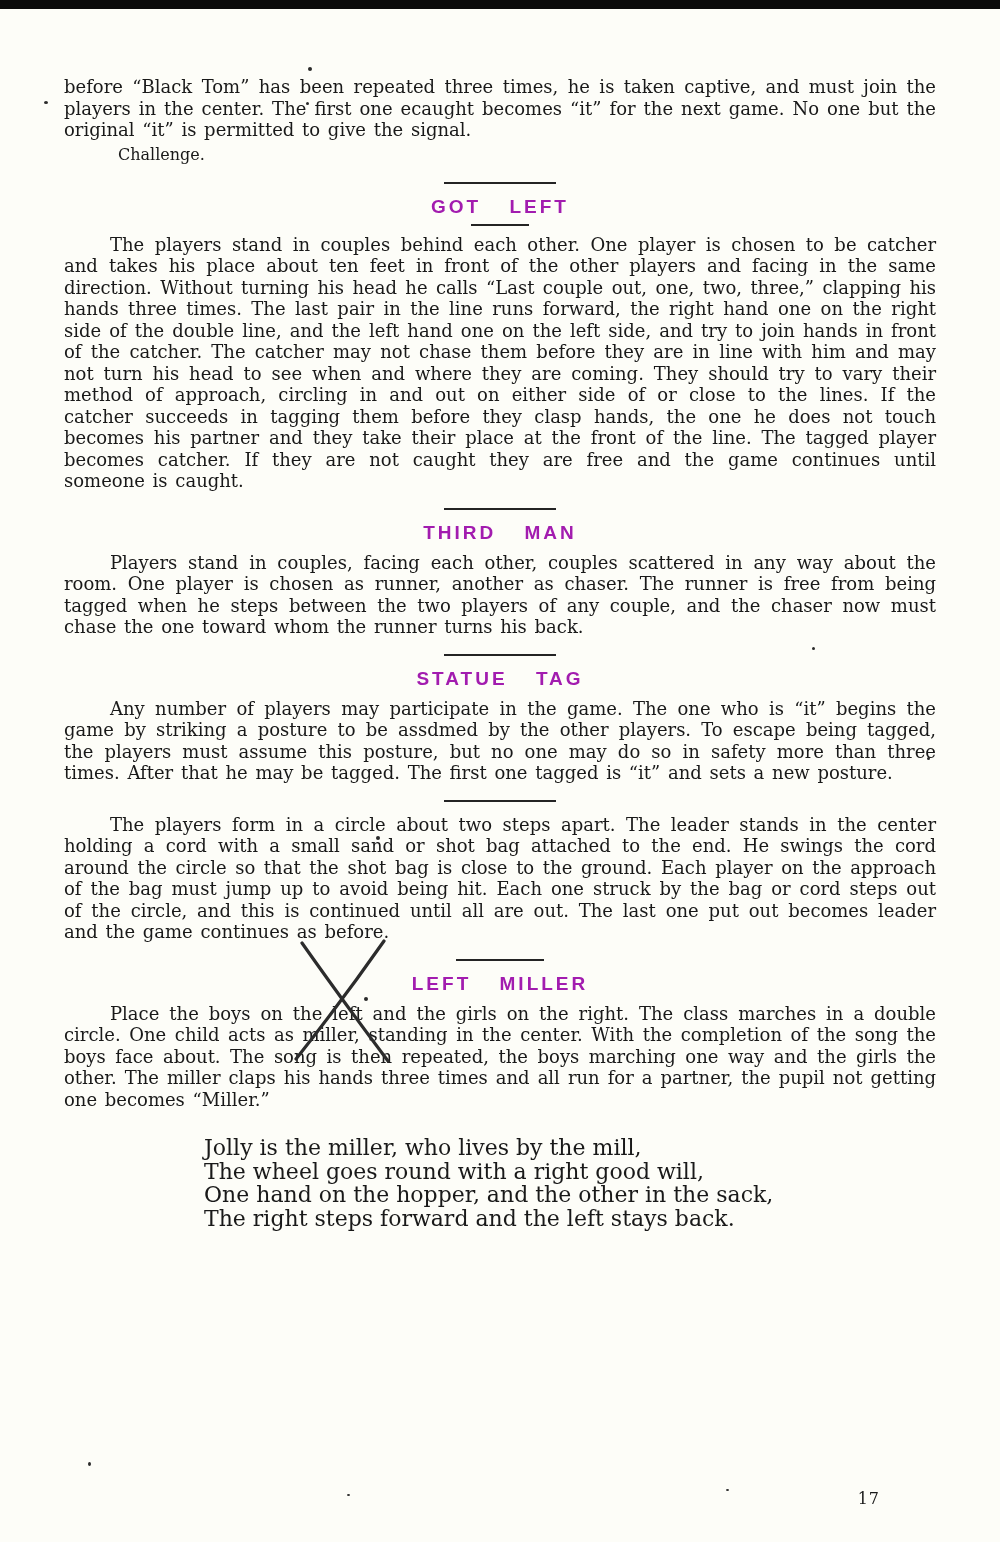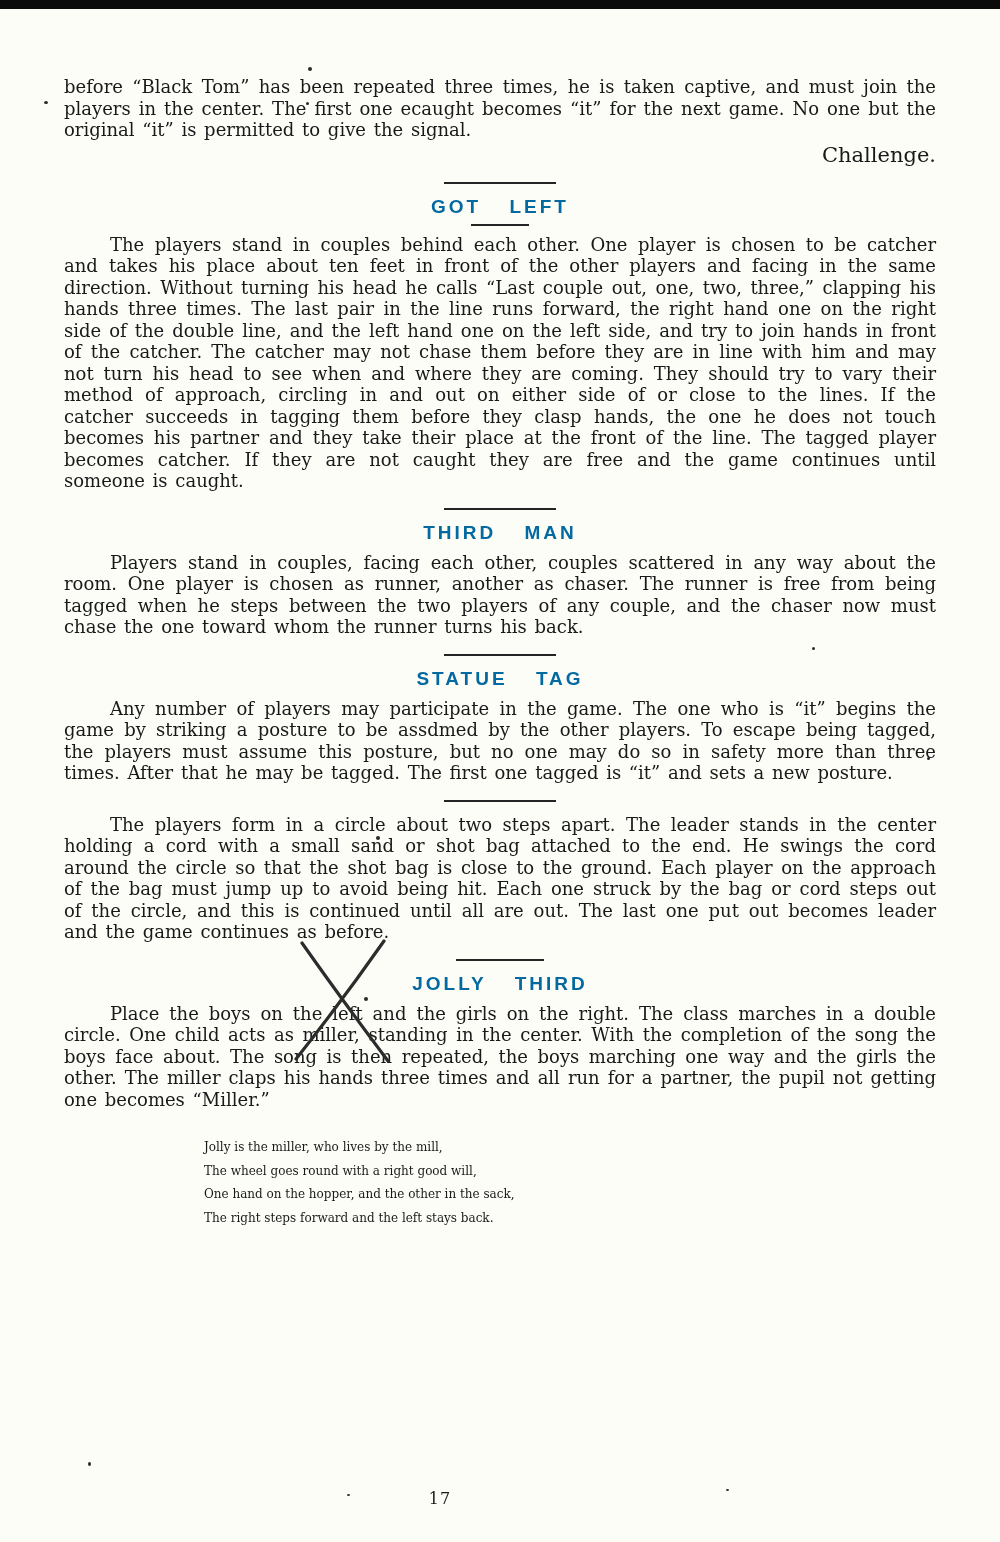--- a/index.html
+++ b/index.html
@@ -8,33 +8,33 @@
     background:#fdfdf8;color:#191919;
     font-family:"DejaVu Serif", serif;
   }
   .scan-bar{position:absolute;top:0;left:0;width:1000px;height:9px;background:#0b0b0b;}
   .content{position:absolute;top:0;left:64px;width:872px;padding-top:76px;}
   p.body{
     font-size:18px;line-height:21.5px;text-align:justify;
     margin:8px 0 14px;text-indent:46px;word-spacing:2px;
   }
   p.body.noindent{text-indent:0;margin:0;}
-  .challenge{font-size:21px;line-height:22px;margin:3px 0 0 54px;text-align:right;}
+  .challenge{font-size:16px;line-height:22px;margin:3px 0 0 54px;}
   .section{position:relative;margin-top:12px;}
   .rule{width:112px;height:0;border-top:2px solid #242424;margin:16px auto 12px;}
   .rule.small{width:58px;margin:4px auto 6px;}
   .rule.narrow{width:88px;}
   h2{
     font-family:"Liberation Sans", sans-serif;
     font-size:19px;font-weight:bold;letter-spacing:3px;word-spacing:20px;
-    text-align:center;margin:10px 0 6px;color:#0369a1;
+    text-align:center;margin:10px 0 6px;color:#a21caf;
   }
-  .verse{margin:26px 0 0 140px;font-size:12px;line-height:23.5px;}
+  .verse{margin:26px 0 0 140px;font-size:22px;line-height:23.5px;}
   .page-number{
-    position:absolute;top:1489px;left:0;width:880px;text-align:center;
+    position:absolute;top:1489px;left:0;width:880px;text-align:right;
     font-size:16px;letter-spacing:1px;
   }
   .x-mark{position:absolute;left:228px;top:-20px;width:104px;height:126px;pointer-events:none;}
   .speck{position:absolute;background:#2a2a2a;border-radius:50%;}
   .s1{left:308px;top:67px;width:4px;height:4px;}
   .s2{left:44px;top:101px;width:4px;height:3px;}
   .s3{left:306px;top:102px;width:3px;height:3px;}
   .s4{left:812px;top:647px;width:3px;height:3px;}
   .s5{left:927px;top:757px;width:3px;height:3px;}
   .s6{left:88px;top:1462px;width:3px;height:4px;}
@@ -86,21 +86,21 @@
     <p class="body">The players form in a circle about two steps apart. The leader stands in the center holding a cord with a small sand or shot bag attached to the end. He swings the cord around the circle so that the shot bag is close to the ground. Each player on the approach of the bag must jump up to avoid being hit. Each one struck by the bag or cord steps out of the circle, and this is continued until all are out. The last one put out becomes leader and the game continues as before.</p>
   </div>
 
   <div class="section">
     <svg class="x-mark" viewBox="0 0 104 126">
       <path d="M10 4 Q 48 58 96 122" stroke="#2c2c2c" stroke-width="3.2" fill="none" stroke-linecap="round"></path>
       <path d="M92 2 Q 50 62 4 120" stroke="#2c2c2c" stroke-width="3.2" fill="none" stroke-linecap="round"></path>
     </svg>
     <div class="rule narrow"></div>
     <span class="dot-before" style="left:300px;top:38px;"></span>
-    <h2>JOLLY THIRD</h2>
+    <h2>LEFT MILLER</h2>
     <p class="body">Place the boys on the left and the girls on the right. The class marches in a double circle. One child acts as miller, standing in the center. With the completion of the song the boys face about. The song is then repeated, the boys marching one way and the girls the other. The miller claps his hands three times and all run for a partner, the pupil not getting one becomes “Miller.”</p>
     <div class="verse">
       <div>Jolly is the miller, who lives by the mill,</div>
       <div>The wheel goes round with a right good will,</div>
       <div>One hand on the hopper, and the other in the sack,</div>
       <div>The right steps forward and the left stays back.</div>
     </div>
   </div>
 
 </div>

